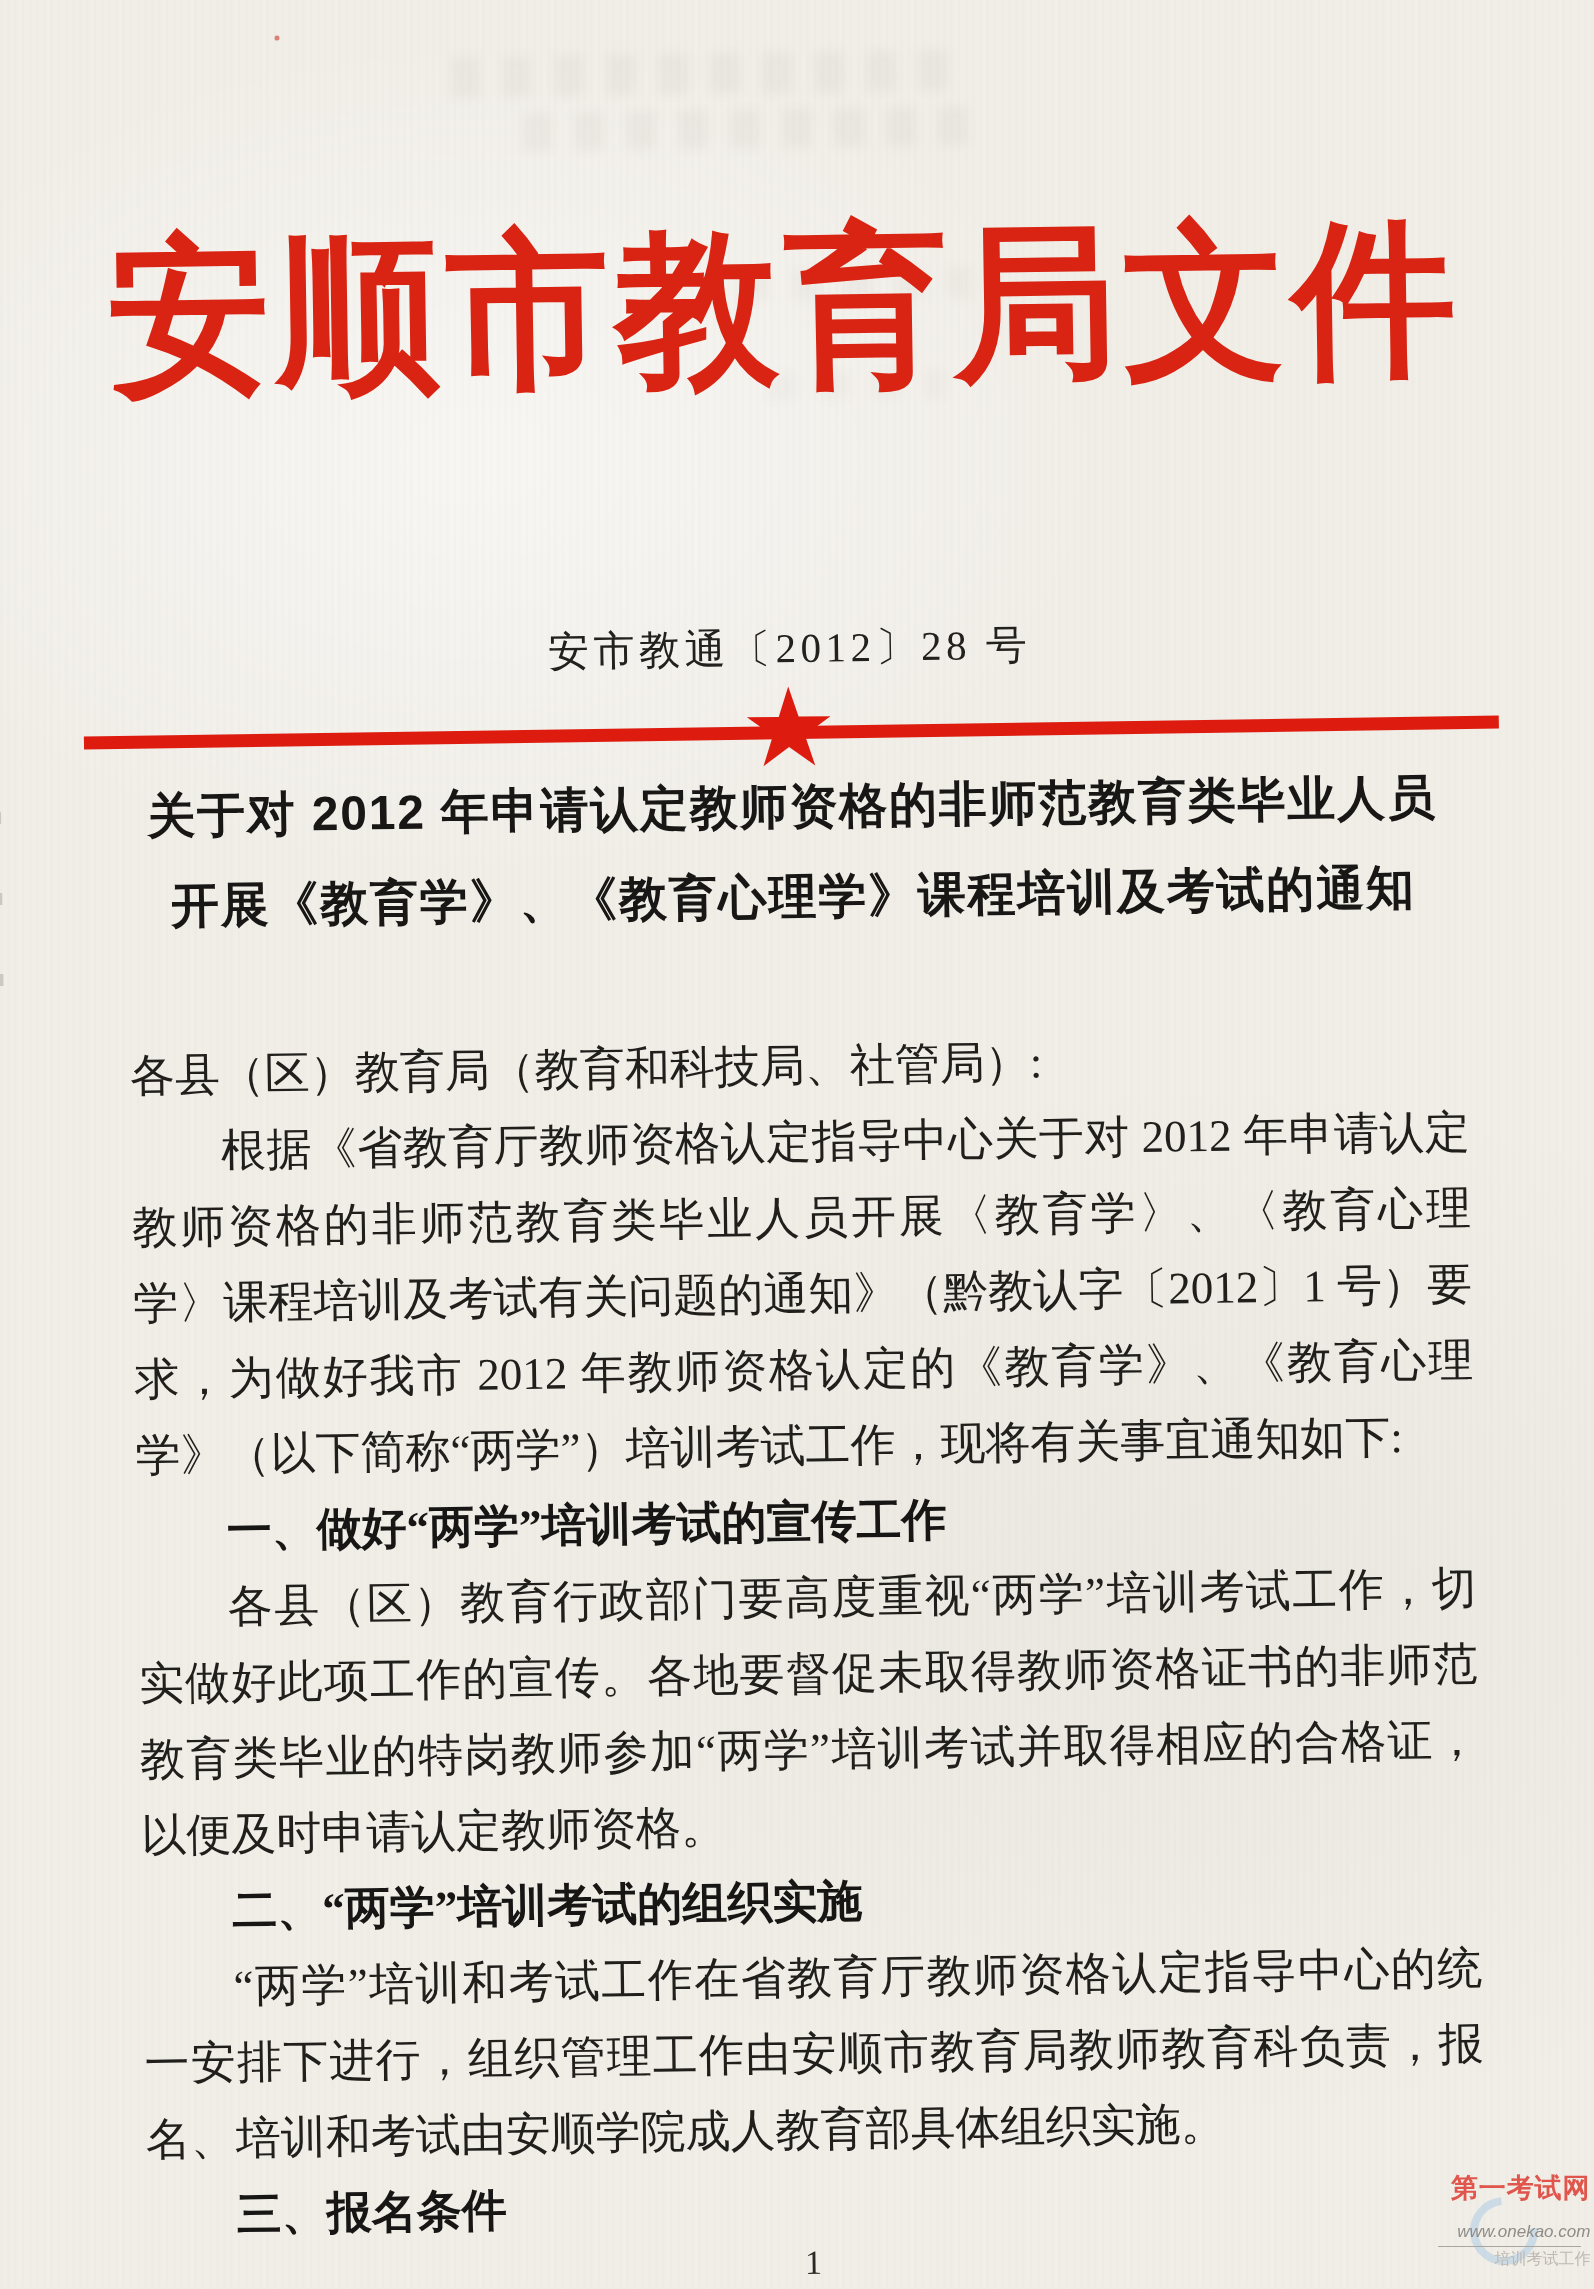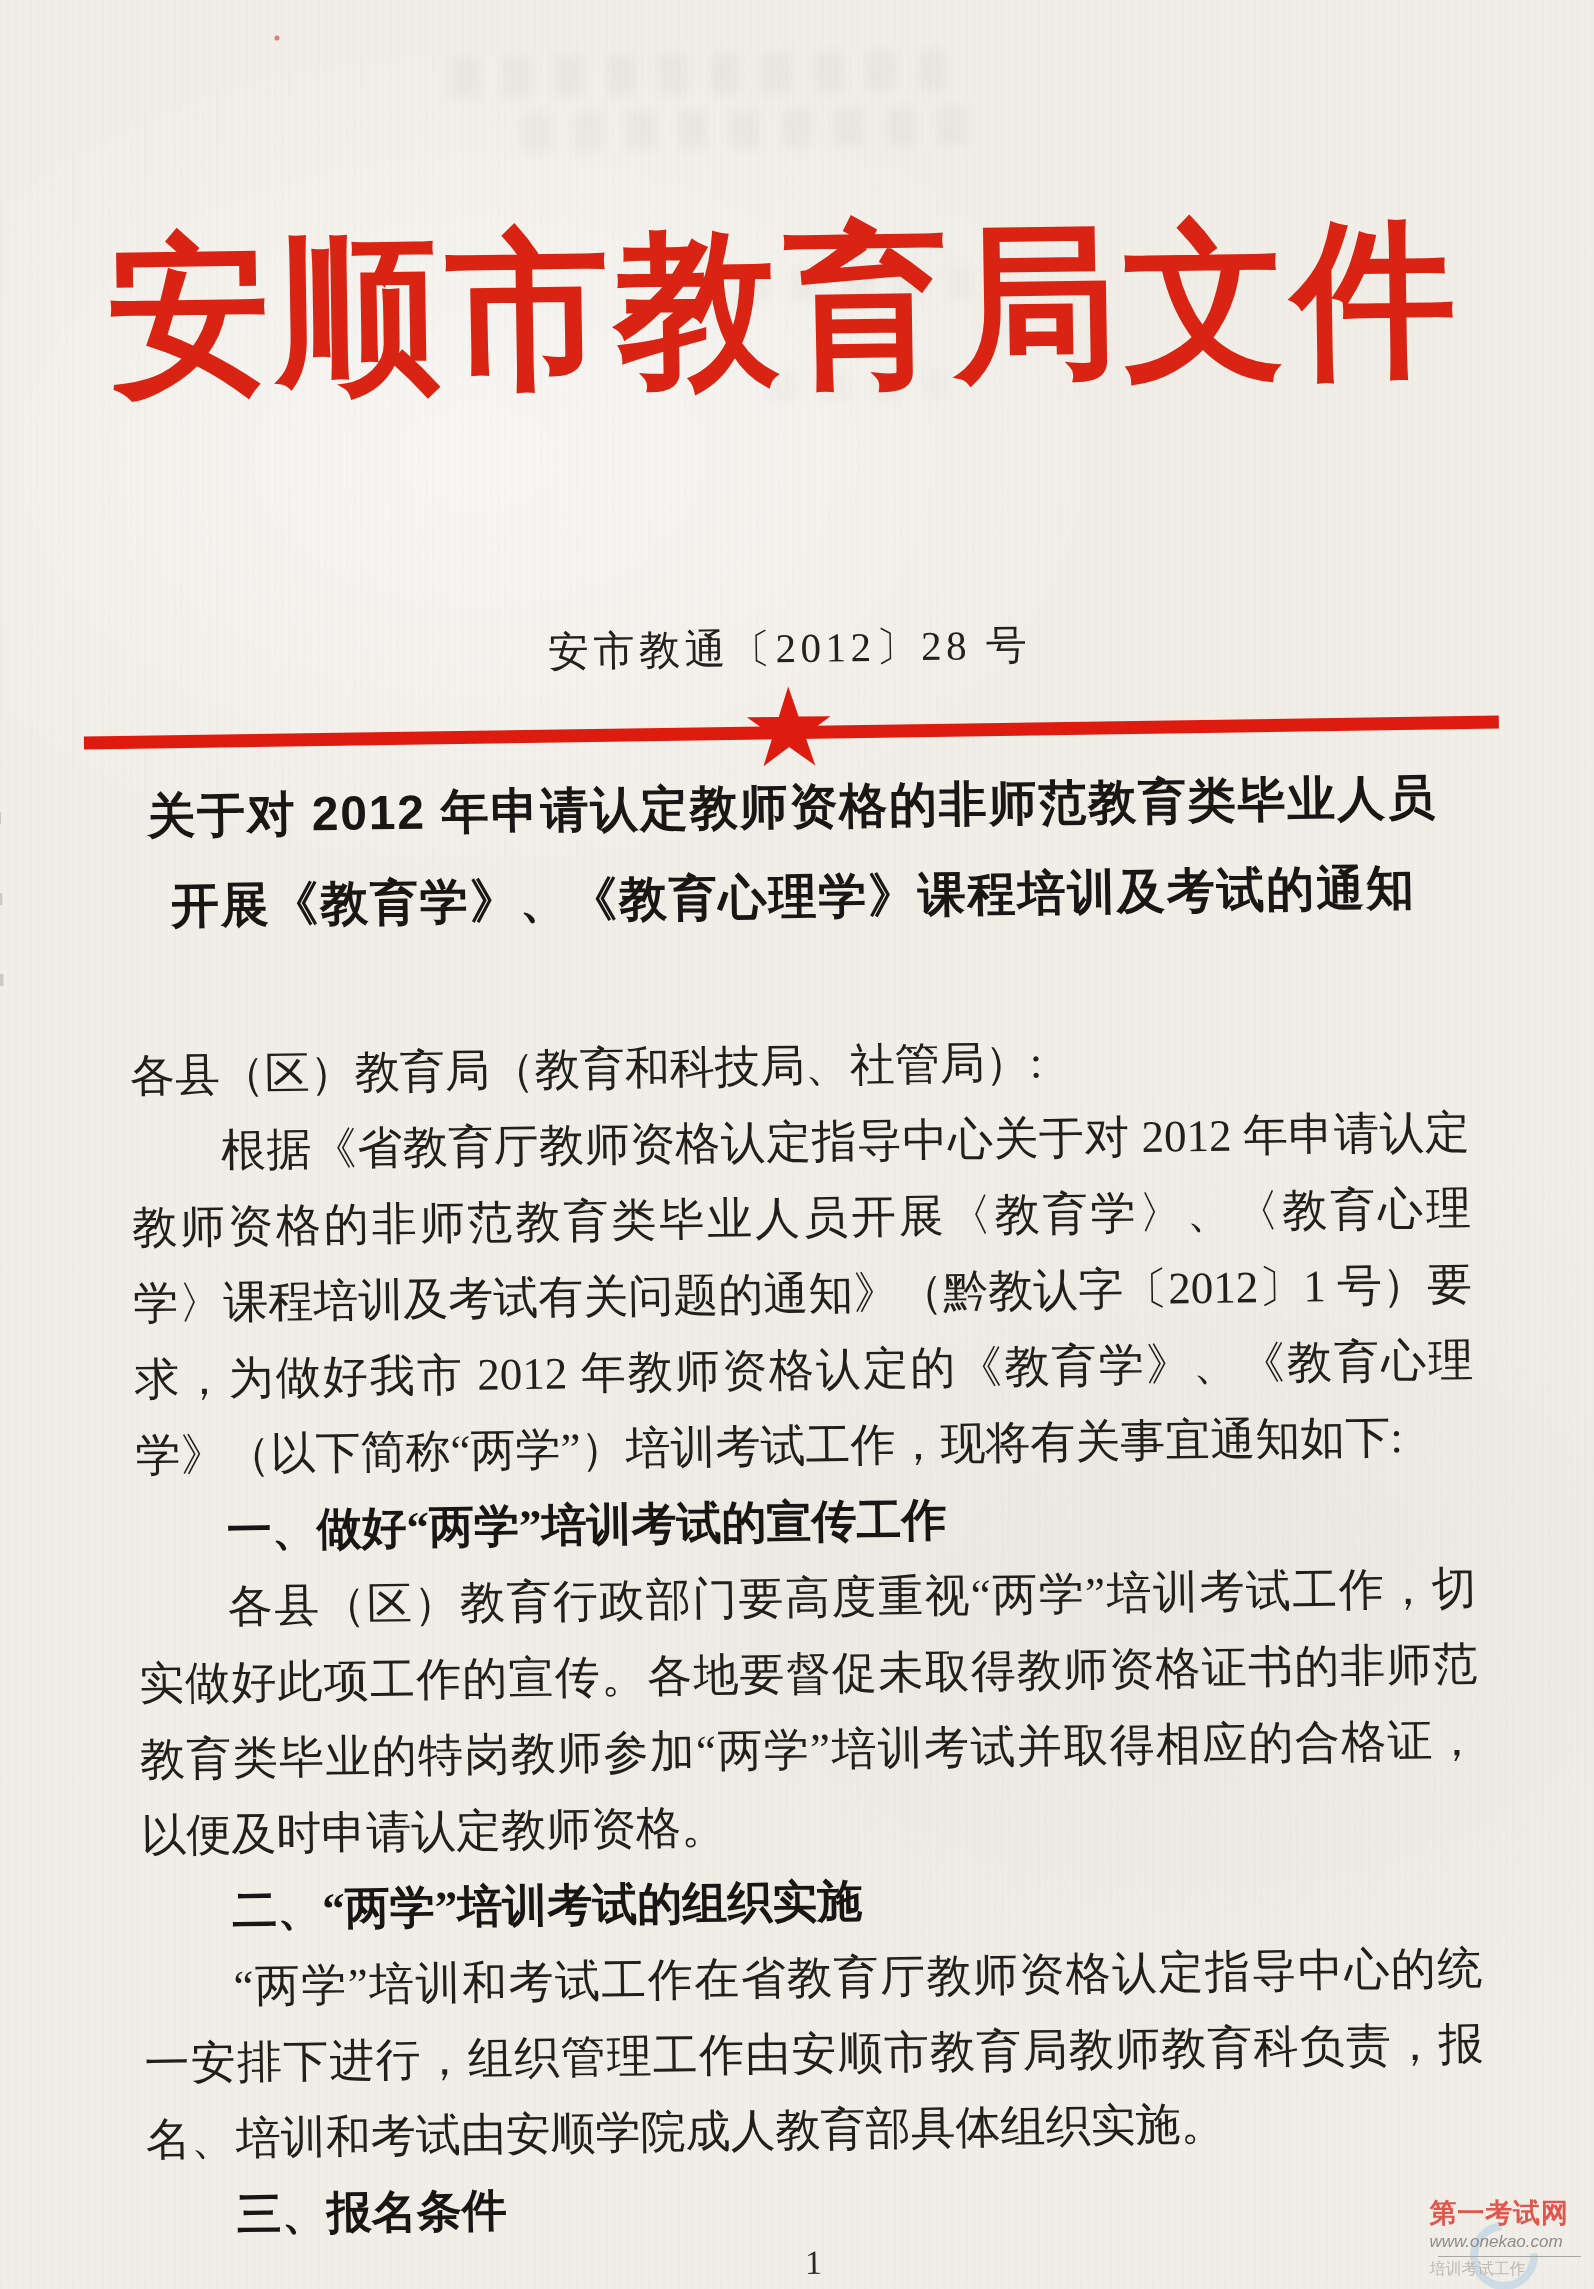--- a/index.html
+++ b/index.html
@@ -58,30 +58,30 @@
   }
   .body-text p{margin:0;}
   .p-body{text-indent:2em;}
   .p-heading{text-indent:2em;font-weight:bold;color:#171614;}
   .pagenum{
     position:absolute;left:0;right:0;bottom:7.2px;text-align:center;
     font-size:34px;color:#2a2926;
   }
 
   
-  .watermark{position:absolute;right:3.6px;bottom:11px;width:161px;text-align:left;line-height:1.1;}
+  .watermark{position:absolute;right:3.6px;bottom:21px;width:161px;text-align:right;line-height:1.1;}
   .wm-logo{
     position:absolute;left:41px;top:23px;width:52px;height:52px;border-radius:50%;
     border:8px solid var(--logo_blue,#aecde4);border-top-color:rgba(0,0,0,0);
     transform:rotate(40deg);opacity:0.55;
   }
   .wm-name{font-size:27px;font-weight:bold;color:var(--watermark_red,#e0564c);
     font-family:"Liberation Sans","DejaVu Sans",sans-serif;letter-spacing:0.9px;position:relative;}
   .wm-url{font-size:17px;font-style:italic;color:var(--watermark_gray,#8f8c88);
-    font-family:"Liberation Sans","DejaVu Sans",sans-serif;margin-top:4px;position:relative;}
+    font-family:"Liberation Sans","DejaVu Sans",sans-serif;margin-top:19px;position:relative;}
   .wm-div{height:0.9px;background:#a9a6a1;margin:4.5px 9px 3.6px;position:relative;}
   .wm-slogan{font-size:16px;color:var(--watermark_light,#bdb9b2);position:relative;}
 </style>
 </head>
 <body>
 
 <div class="page">
 
   <div class="ghost g1"></div>
   <div class="ghost g2"></div>

